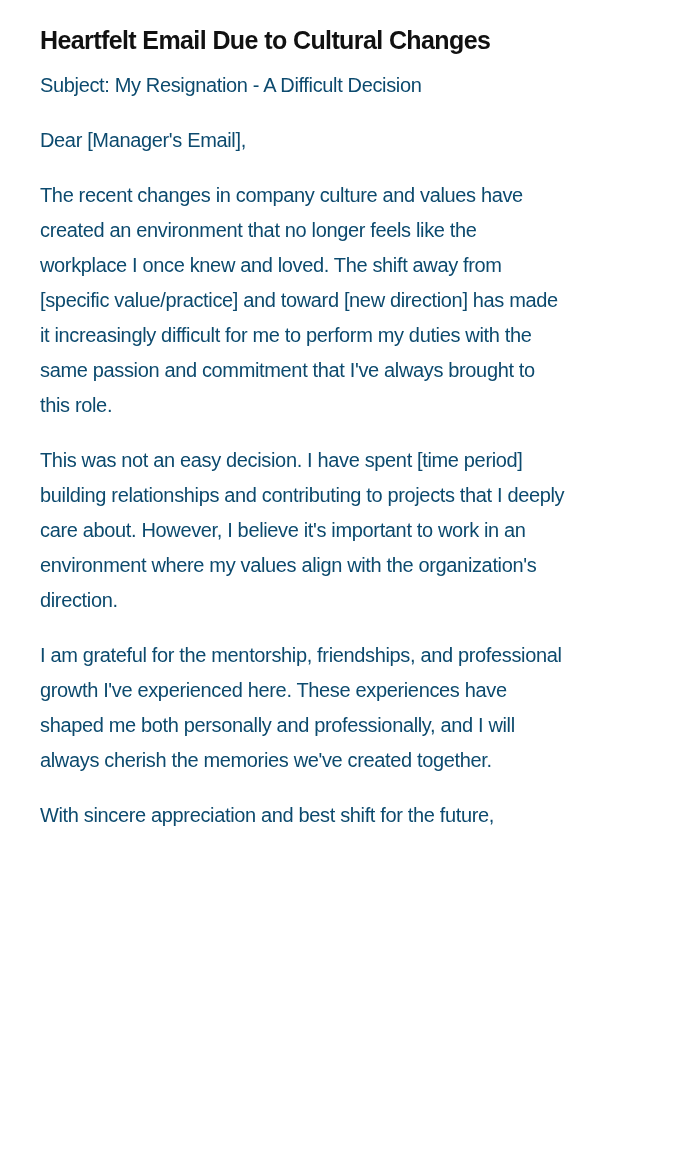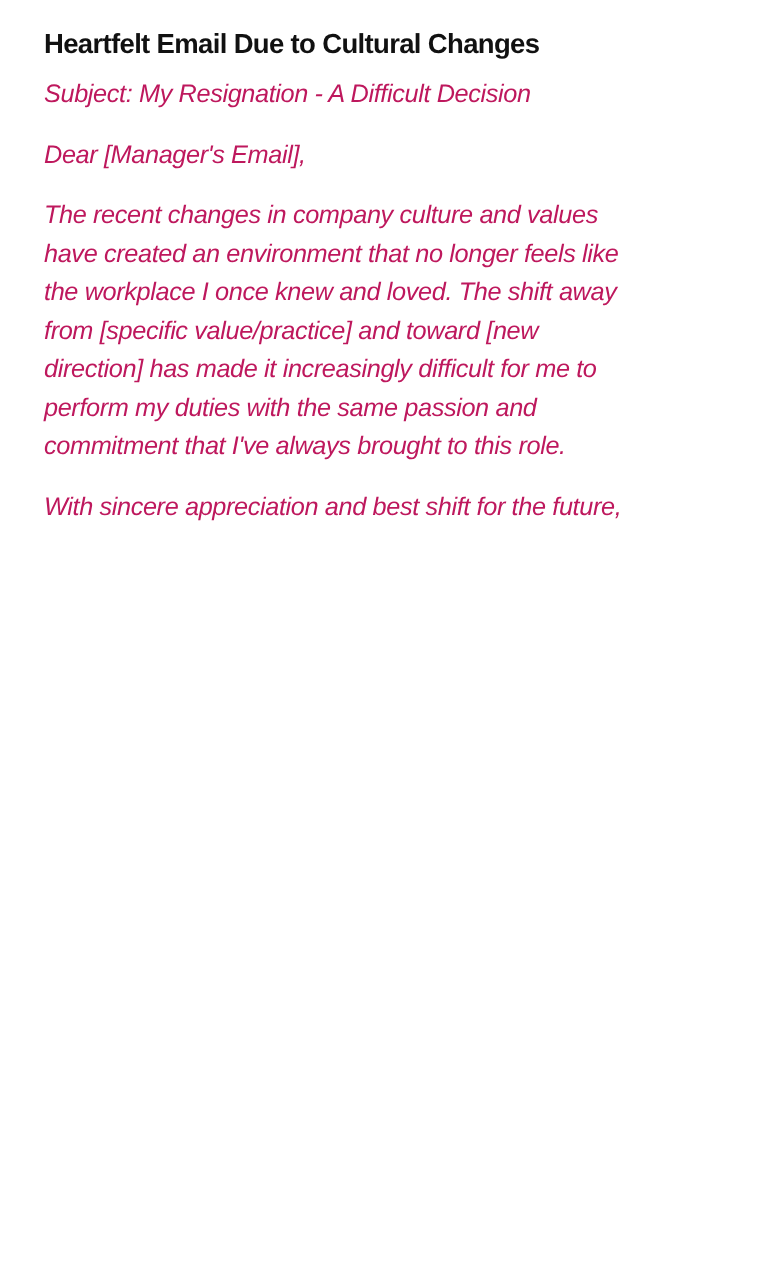--- a/index.html
+++ b/index.html
@@ -21,30 +21,31 @@
     }
     .title {
       font-size: 25px;
       font-weight: bold;
       line-height: 36px;
       margin: 0 0 10px 0;
       letter-spacing: -0.6px;
       color: #111111;
     }
     .para {
-      font-size: 23px;
+      font-size: 20px;
       line-height: 35px;
       margin: 0 0 20px 0;
       letter-spacing: -0.35px;
-      color: #be185d;
-      font-style: italic;
+      color: #0c4a6e;
     }
   </style>
 </head>
 <body>
 
 <div class="doc">
   <h1 class="title">Heartfelt Email Due to Cultural Changes</h1>
   <p class="para">Subject: My Resignation - A Difficult Decision</p>
   <p class="para">Dear [Manager's Email],</p>
   <p class="para">The recent changes in company culture and values have created an environment that no longer feels like the workplace I once knew and loved. The shift away from [specific value/practice] and toward [new direction] has made it increasingly difficult for me to perform my duties with the same passion and commitment that I've always brought to this role.</p>
+  <p class="para">This was not an easy decision. I have spent [time period] building relationships and contributing to projects that I deeply care about. However, I believe it's important to work in an environment where my values align with the organization's direction.</p>
+  <p class="para">I am grateful for the mentorship, friendships, and professional growth I've experienced here. These experiences have shaped me both personally and professionally, and I will always cherish the memories we've created together.</p>
   <p class="para">With sincere appreciation and best shift for the future,</p>
 </div>
 
 </body></html>

